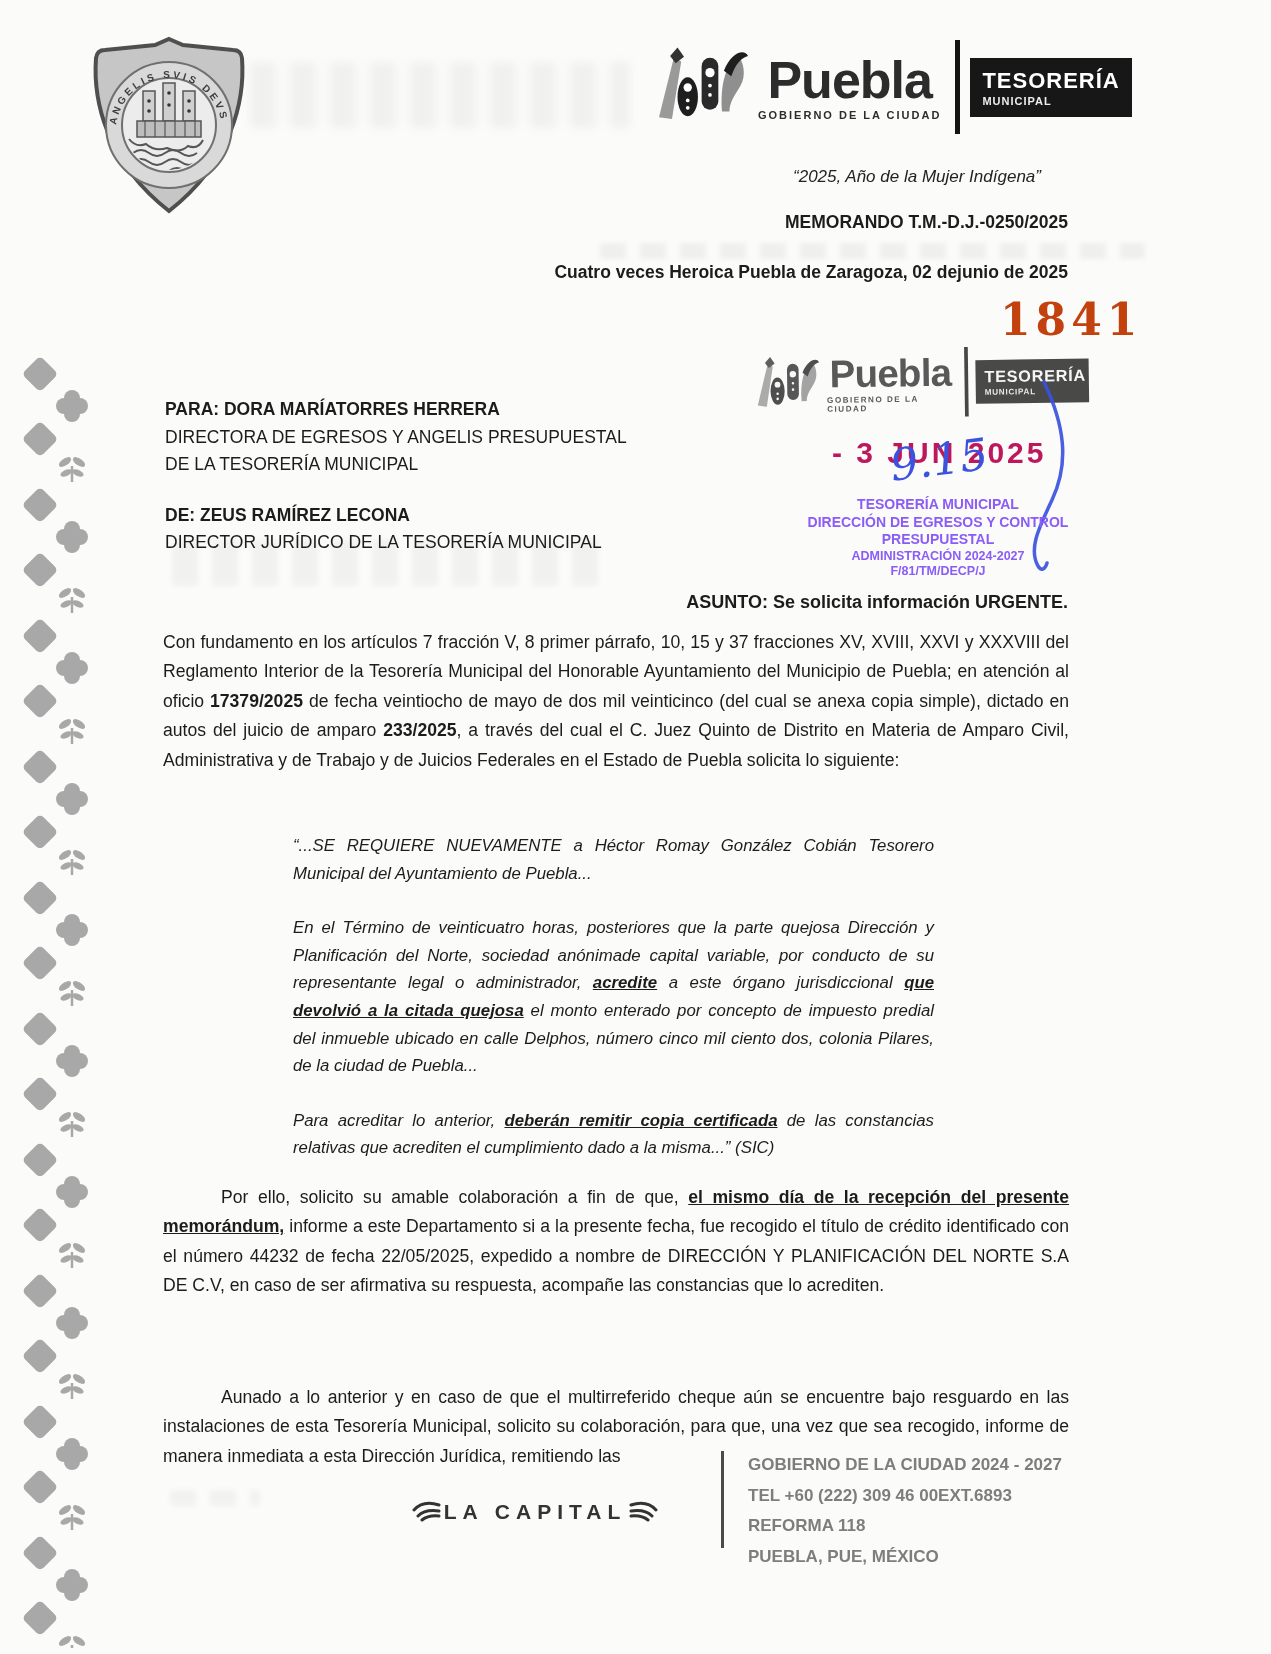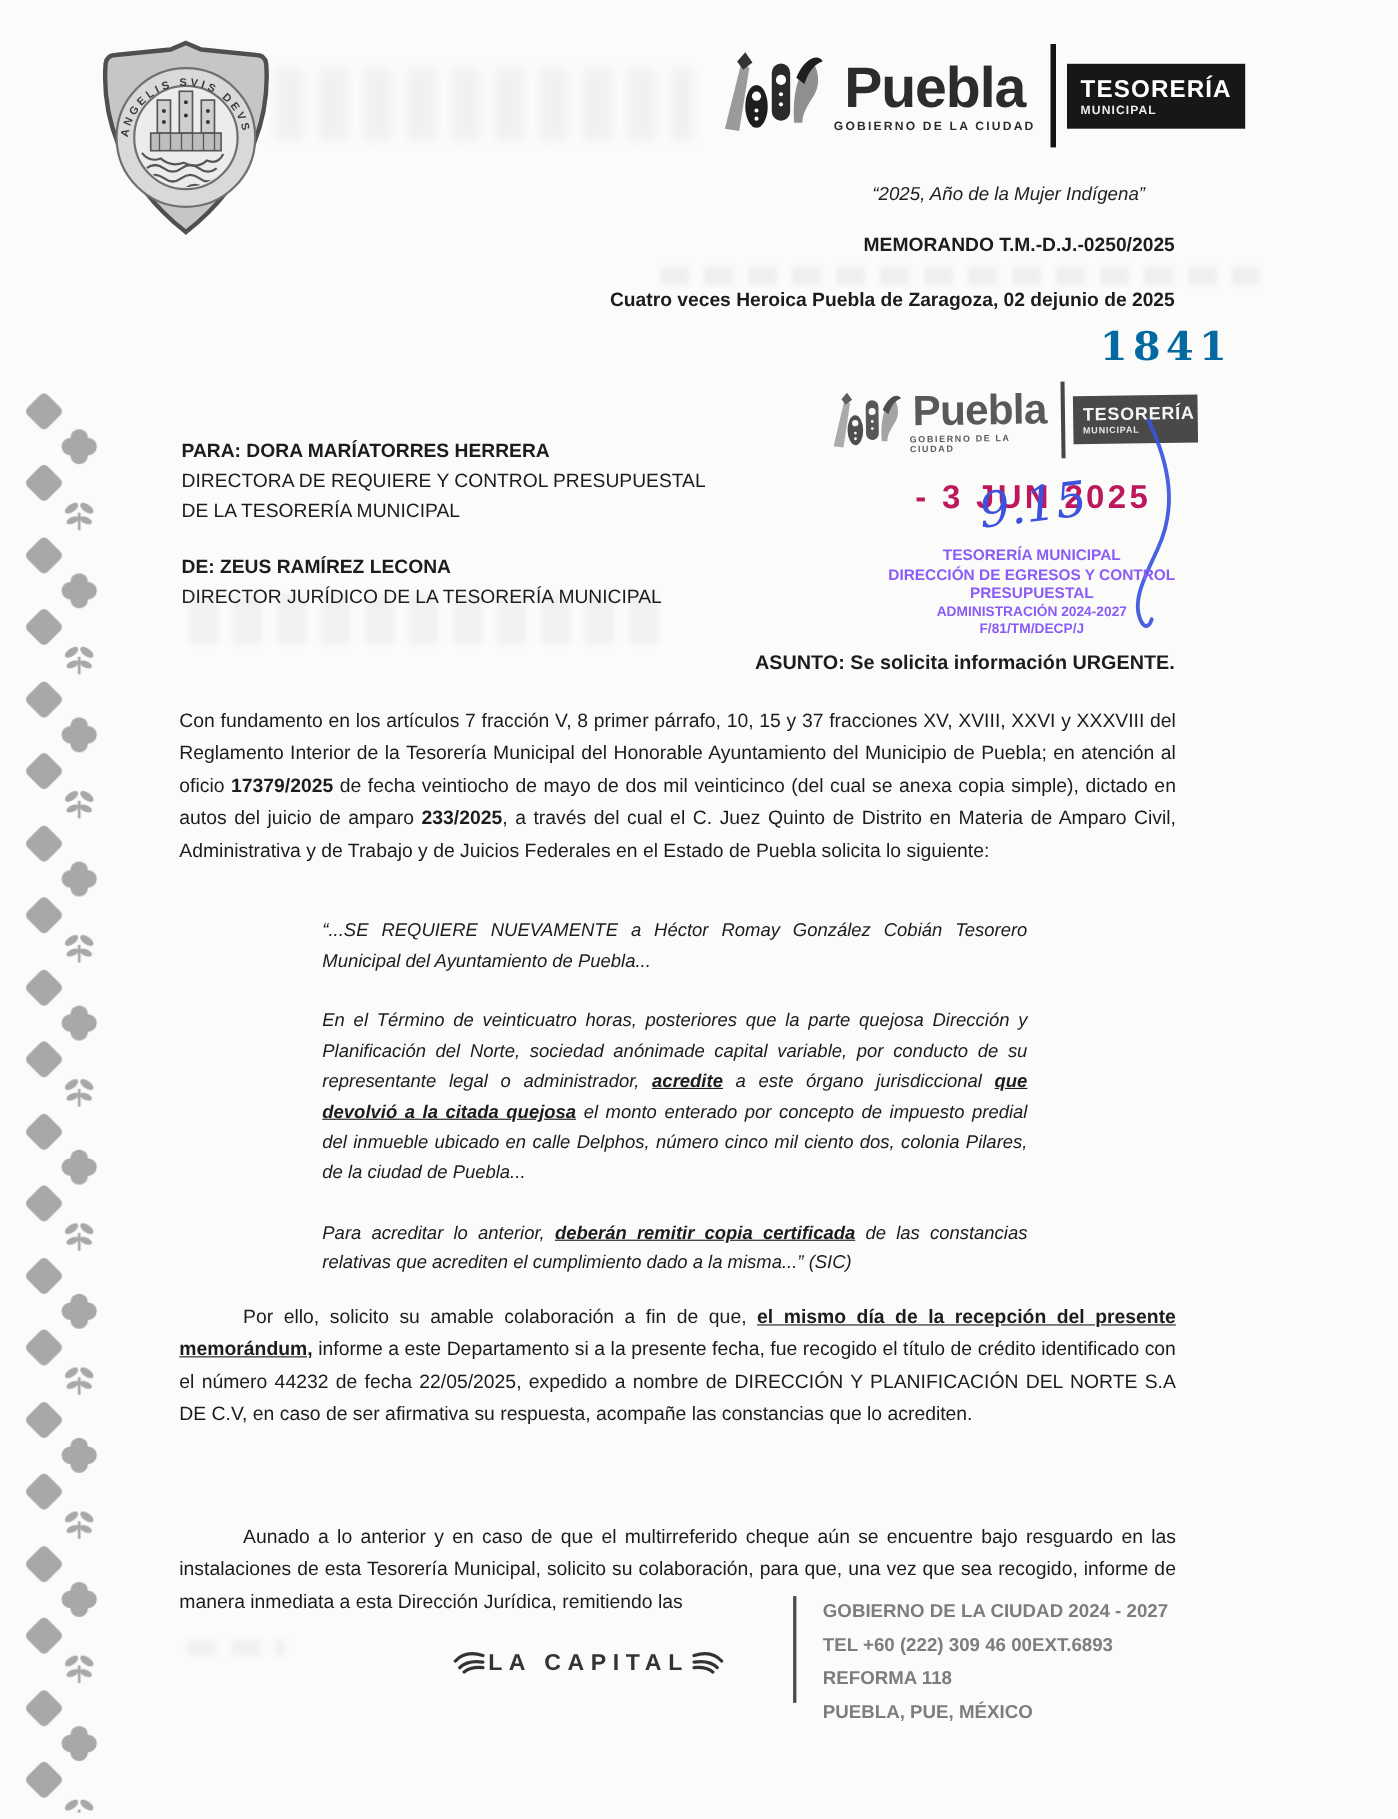--- a/index.html
+++ b/index.html
@@ -32,21 +32,21 @@
   .brand-box2{font-size:11px;font-weight:bold;letter-spacing:1px;margin-top:3px;color:#ededed;}
 
   .slogan{position:absolute;top:167px;left:732px;width:370px;text-align:center;
           font-style:italic;font-size:17px;font-weight:500;color:#222;}
 
   .memo-line{position:absolute;top:212px;left:400px;width:668px;text-align:right;
              font-weight:bold;font-size:17.5px;}
   .date-line{position:absolute;top:262px;left:300px;width:768px;text-align:right;
              font-weight:bold;font-size:17.5px;}
   .folio{position:absolute;top:294px;left:1000px;font-family:"DejaVu Serif",serif;
-         font-weight:bold;font-size:36px;color:#0369a1;letter-spacing:5px;text-align:center;}
+         font-weight:bold;font-size:44px;color:#c2410c;letter-spacing:5px;text-align:center;}
 
   
   .recipient{position:absolute;left:165px;top:396px;font-size:17.5px;line-height:27.5px;}
   .r-bold{font-weight:bold;}
   .r-gap{height:23px;}
 
   
   .stamp{position:absolute;left:748px;top:350px;width:390px;height:260px;}
   .stamp .brand{transform:scale(0.74) rotate(-0.8deg);transform-origin:0 0;opacity:.86;
                 filter:contrast(.82) brightness(1.06);width:460px;}
@@ -57,21 +57,21 @@
   .stamp-ink{position:absolute;left:0;top:0;}
   .stamp-text{position:absolute;left:28px;top:146px;width:324px;text-align:center;
               color:#8b5cf6;font-weight:bold;font-size:14px;line-height:17.5px;}
   .stamp-text .small{font-size:12.5px;line-height:15.5px;}
 
   .subject{position:absolute;top:592px;left:468px;width:600px;text-align:right;
            font-weight:bold;font-size:18px;}
 
   
   .para{position:absolute;font-size:17.6px;line-height:29.4px;text-align:justify;}
-  .p1{left:163px;top:641px;width:906px;}
+  .p1{left:163px;top:628px;width:906px;}
   .p2{left:163px;top:1183px;width:906px;text-indent:58px;}
   .p3{left:163px;top:1383px;width:906px;text-indent:58px;}
   .b{font-weight:bold;}
   .bu{font-weight:bold;text-decoration:underline;}
   .quote{position:absolute;left:293px;top:832px;width:657px;font-style:italic;
          font-size:16.8px;line-height:27.6px;text-align:justify;}
   .quote p{margin:0 16px 27px 0;}
   .quote p:last-child{margin-bottom:0;}
 
   
@@ -180,21 +180,21 @@
     </div>
   </div>
 
   <div class="slogan">“2025, Año de la Mujer Indígena”</div>
   <div class="memo-line">MEMORANDO T.M.-D.J.-0250/2025</div>
   <div class="date-line">Cuatro veces Heroica Puebla de Zaragoza, 02 dejunio de 2025</div>
   <div class="folio">1841</div>
 
   <div class="recipient">
     <div class="r-bold">PARA: DORA MARÍATORRES HERRERA</div>
-    <div>DIRECTORA DE REQUIERE Y CONTROL PRESUPUESTAL</div>
+    <div>DIRECTORA DE EGRESOS Y ANGELIS PRESUPUESTAL</div>
     <div>DE LA TESORERÍA MUNICIPAL</div>
     <div class="r-gap"></div>
     <div class="r-bold">DE: ZEUS RAMÍREZ LECONA</div>
     <div>DIRECTOR JURÍDICO DE LA TESORERÍA MUNICIPAL</div>
   </div>
 
   <div class="stamp">
     <div class="brand">
       <svg width="102" height="92" viewBox="0 0 110 95">
         <path d="M14 80 L30 16 L38 20 L28 82 Z" fill="#9a9a9a"></path>

